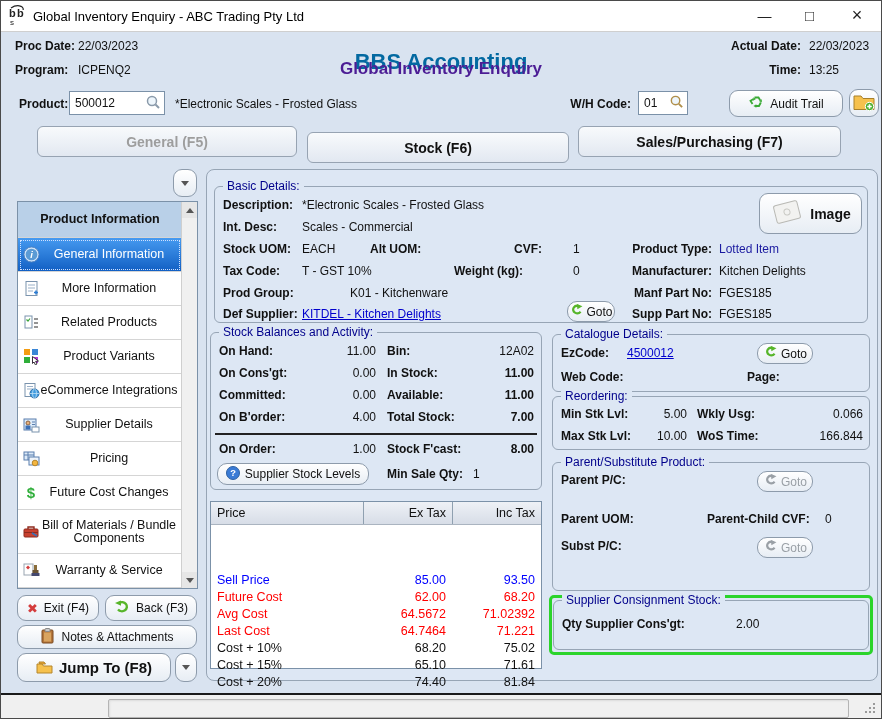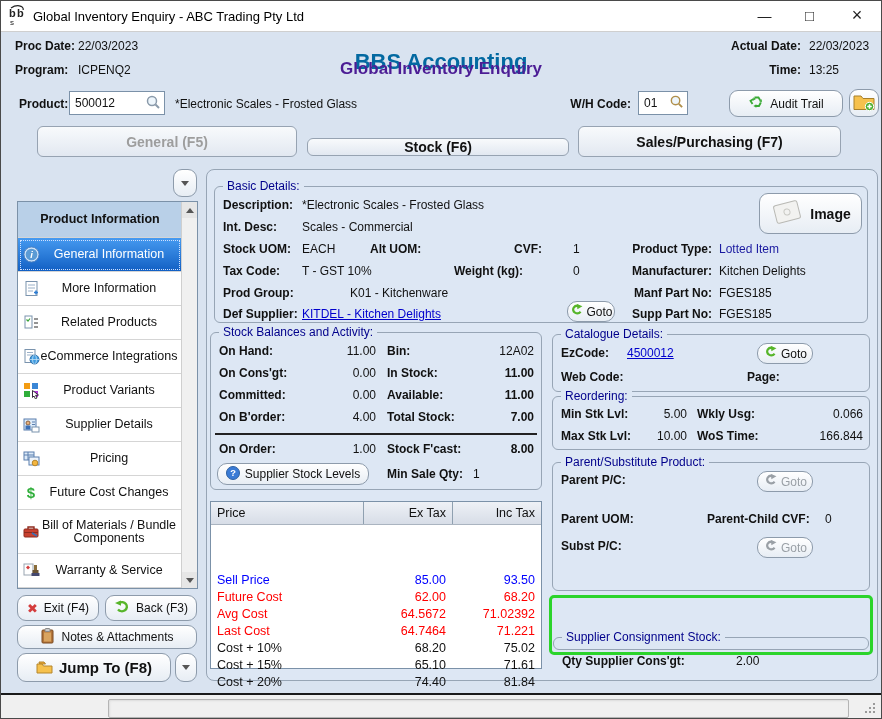--- a/index.html
+++ b/index.html
@@ -139,21 +139,21 @@
     <span><svg width="22" height="20" viewBox="0 0 22 20">
           <path d="M1 4 h7 l2 2.5 H21 v11 H1 Z" fill="#f6c14d" stroke="#a8802a"></path>
           <circle cx="16.5" cy="14.5" r="4.2" fill="#4caf2e" stroke="#fff"></circle>
           <path d="M16.5 12.2 v4.6 M14.2 14.5 h4.6" stroke="#fff" stroke-width="1.6"></path>
         </svg></span>
   </div>
 
   <div class="btn tabbtn disabled" style="left:36px;top:125px;width:260px;height:31px;">
       <span>General (F5)</span>
     </div>
-  <div class="btn tabbtn" style="left:306px;top:137px;width:262px;height:18px;">
+  <div class="btn tabbtn" style="left:306px;top:131px;width:262px;height:31px;">
       <span>Stock (F6)</span>
     </div>
   <div class="btn tabbtn" style="left:577px;top:125px;width:263px;height:31px;">
       <span>Sales/Purchasing (F7)</span>
     </div>
 
   <div class="btn" style="left:16px;top:168px;width:176px;height:28px;font-size:14px;font-weight:bold;justify-content:flex-start;padding-left:6px;margin-top:36px;">
     <span><svg width="16" height="15" viewBox="0 0 16 15">
           <rect x="1" y="1" width="11" height="13" fill="#fff" stroke="#5b7fae"></rect>
           <line x1="1" y1="4.5" x2="12" y2="4.5" stroke="#5b7fae"></line>
@@ -201,41 +201,41 @@
               <line x1="11" y1="5" x2="15" y2="5" stroke="#8a8a8a" stroke-width="1.8"></line>
               <line x1="11" y1="9" x2="15" y2="9" stroke="#8a8a8a" stroke-width="1.8"></line>
               <line x1="11" y1="13" x2="15" y2="13" stroke="#8a8a8a" stroke-width="1.8"></line>
             </svg>
           </span>
         <span class="lab">Related Products</span>
       </div>
       <div class="navitem">
         <span class="ic">
             <svg width="17" height="17" viewBox="0 0 17 17">
+              <rect x="1" y="1" width="6" height="6" fill="#f39c12"></rect>
+              <rect x="9" y="1" width="6" height="6" fill="#3a86d6"></rect>
+              <rect x="1" y="9" width="6" height="6" fill="#2fae3a"></rect>
+              <rect x="9" y="9" width="6" height="6" fill="#b13ad6"></rect>
+              <path d="M9.5 8.5 L15.5 13 L12.6 13.3 L14 16 L12.3 16.8 L11 14 L9.5 15.5 Z" fill="#fff" stroke="#111" stroke-width="0.8"></path>
+            </svg>
+          </span>
+        <span class="lab">Product Variants</span>
+      </div>
+      <div class="navitem">
+        <span class="ic">
+            <svg width="17" height="17" viewBox="0 0 17 17">
               <rect x="2" y="1.5" width="10" height="13" fill="#fff" stroke="#7a93ad"></rect>
               <line x1="4" y1="4.5" x2="10" y2="4.5" stroke="#9ab0c8"></line>
               <line x1="4" y1="7" x2="10" y2="7" stroke="#9ab0c8"></line>
               <circle cx="11.5" cy="11.5" r="4.5" fill="#3f9be0" stroke="#2c6da8"></circle>
               <ellipse cx="11.5" cy="11.5" rx="2" ry="4.5" fill="none" stroke="#bfe0f5" stroke-width="0.8"></ellipse>
               <line x1="7" y1="11.5" x2="16" y2="11.5" stroke="#bfe0f5" stroke-width="0.8"></line>
             </svg>
           </span>
         <span class="lab">eCommerce Integrations</span>
-      </div>
-      <div class="navitem">
-        <span class="ic">
-            <svg width="17" height="17" viewBox="0 0 17 17">
-              <rect x="1" y="1" width="6" height="6" fill="#f39c12"></rect>
-              <rect x="9" y="1" width="6" height="6" fill="#3a86d6"></rect>
-              <rect x="1" y="9" width="6" height="6" fill="#2fae3a"></rect>
-              <rect x="9" y="9" width="6" height="6" fill="#b13ad6"></rect>
-              <path d="M9.5 8.5 L15.5 13 L12.6 13.3 L14 16 L12.3 16.8 L11 14 L9.5 15.5 Z" fill="#fff" stroke="#111" stroke-width="0.8"></path>
-            </svg>
-          </span>
-        <span class="lab">Product Variants</span>
       </div>
       <div class="navitem">
         <span class="ic">
             <svg width="17" height="17" viewBox="0 0 17 17">
               <rect x="1" y="3" width="12" height="11" fill="#dceaf8" stroke="#5b7fae"></rect>
               <circle cx="5" cy="7" r="2" fill="#e8b27d" stroke="#8a6242"></circle>
               <rect x="2.5" y="9.5" width="5" height="4" fill="#3a6fb5"></rect>
               <line x1="9" y1="6" x2="12" y2="6" stroke="#5b7fae"></line>
               <line x1="9" y1="8.5" x2="12" y2="8.5" stroke="#5b7fae"></line>
               <rect x="9" y="11" width="7" height="5" fill="#fff" stroke="#7a93ad"></rect>
@@ -497,21 +497,21 @@
     <div class="btn sm goto-dis" style="left:204px;top:74px;width:56px;height:21px;gap:4px;">
       <span><svg width="14" height="12" viewBox="0 0 15 13">
             <path d="M11 2.5 A4.5 4 0 1 0 12.5 8.5" fill="none" stroke="#9aa0a6" stroke-width="2.4"></path>
             <polygon points="8.5,0 14.5,2.5 9,5.8" fill="#9aa0a6"></polygon>
           </svg></span>
       <span>Goto</span>
     </div>
   </div>
 
   <div class="abs" style="left:548px;top:594px;width:324px;height:60px;border:3px solid #2bd42b;border-radius:5px;box-sizing:border-box;">
-    <div class="fs" style="left:1px;top:2px;right:1px;bottom:2px;margin-top:37px;">
+    <div class="fs" style="left:1px;top:2px;right:1px;bottom:2px;">
       <span class="leg">Supplier Consignment Stock:</span>
       <span class="abs lb" style="left:8px;top:16px;">Qty Supplier Cons'gt:</span>
       <span class="abs" style="left:182px;top:16px;">2.00</span>
     </div>
   </div>
 
   <div class="abs" style="left:0;top:692px;width:882px;height:2px;background:#1a1a1a;"></div>
   <div class="abs" style="left:0;top:694px;width:882px;height:25px;background:#f0f0f0;">
     <div class="abs" style="left:107px;top:4px;width:739px;height:17px;border:1px solid #b4b4b4;border-radius:2px;background:#f0f0f0;box-shadow:inset 1px 1px 2px #dcdcdc;"></div>
     <div class="abs grip" style="left:864px;top:8px;width:12px;height:12px;">

